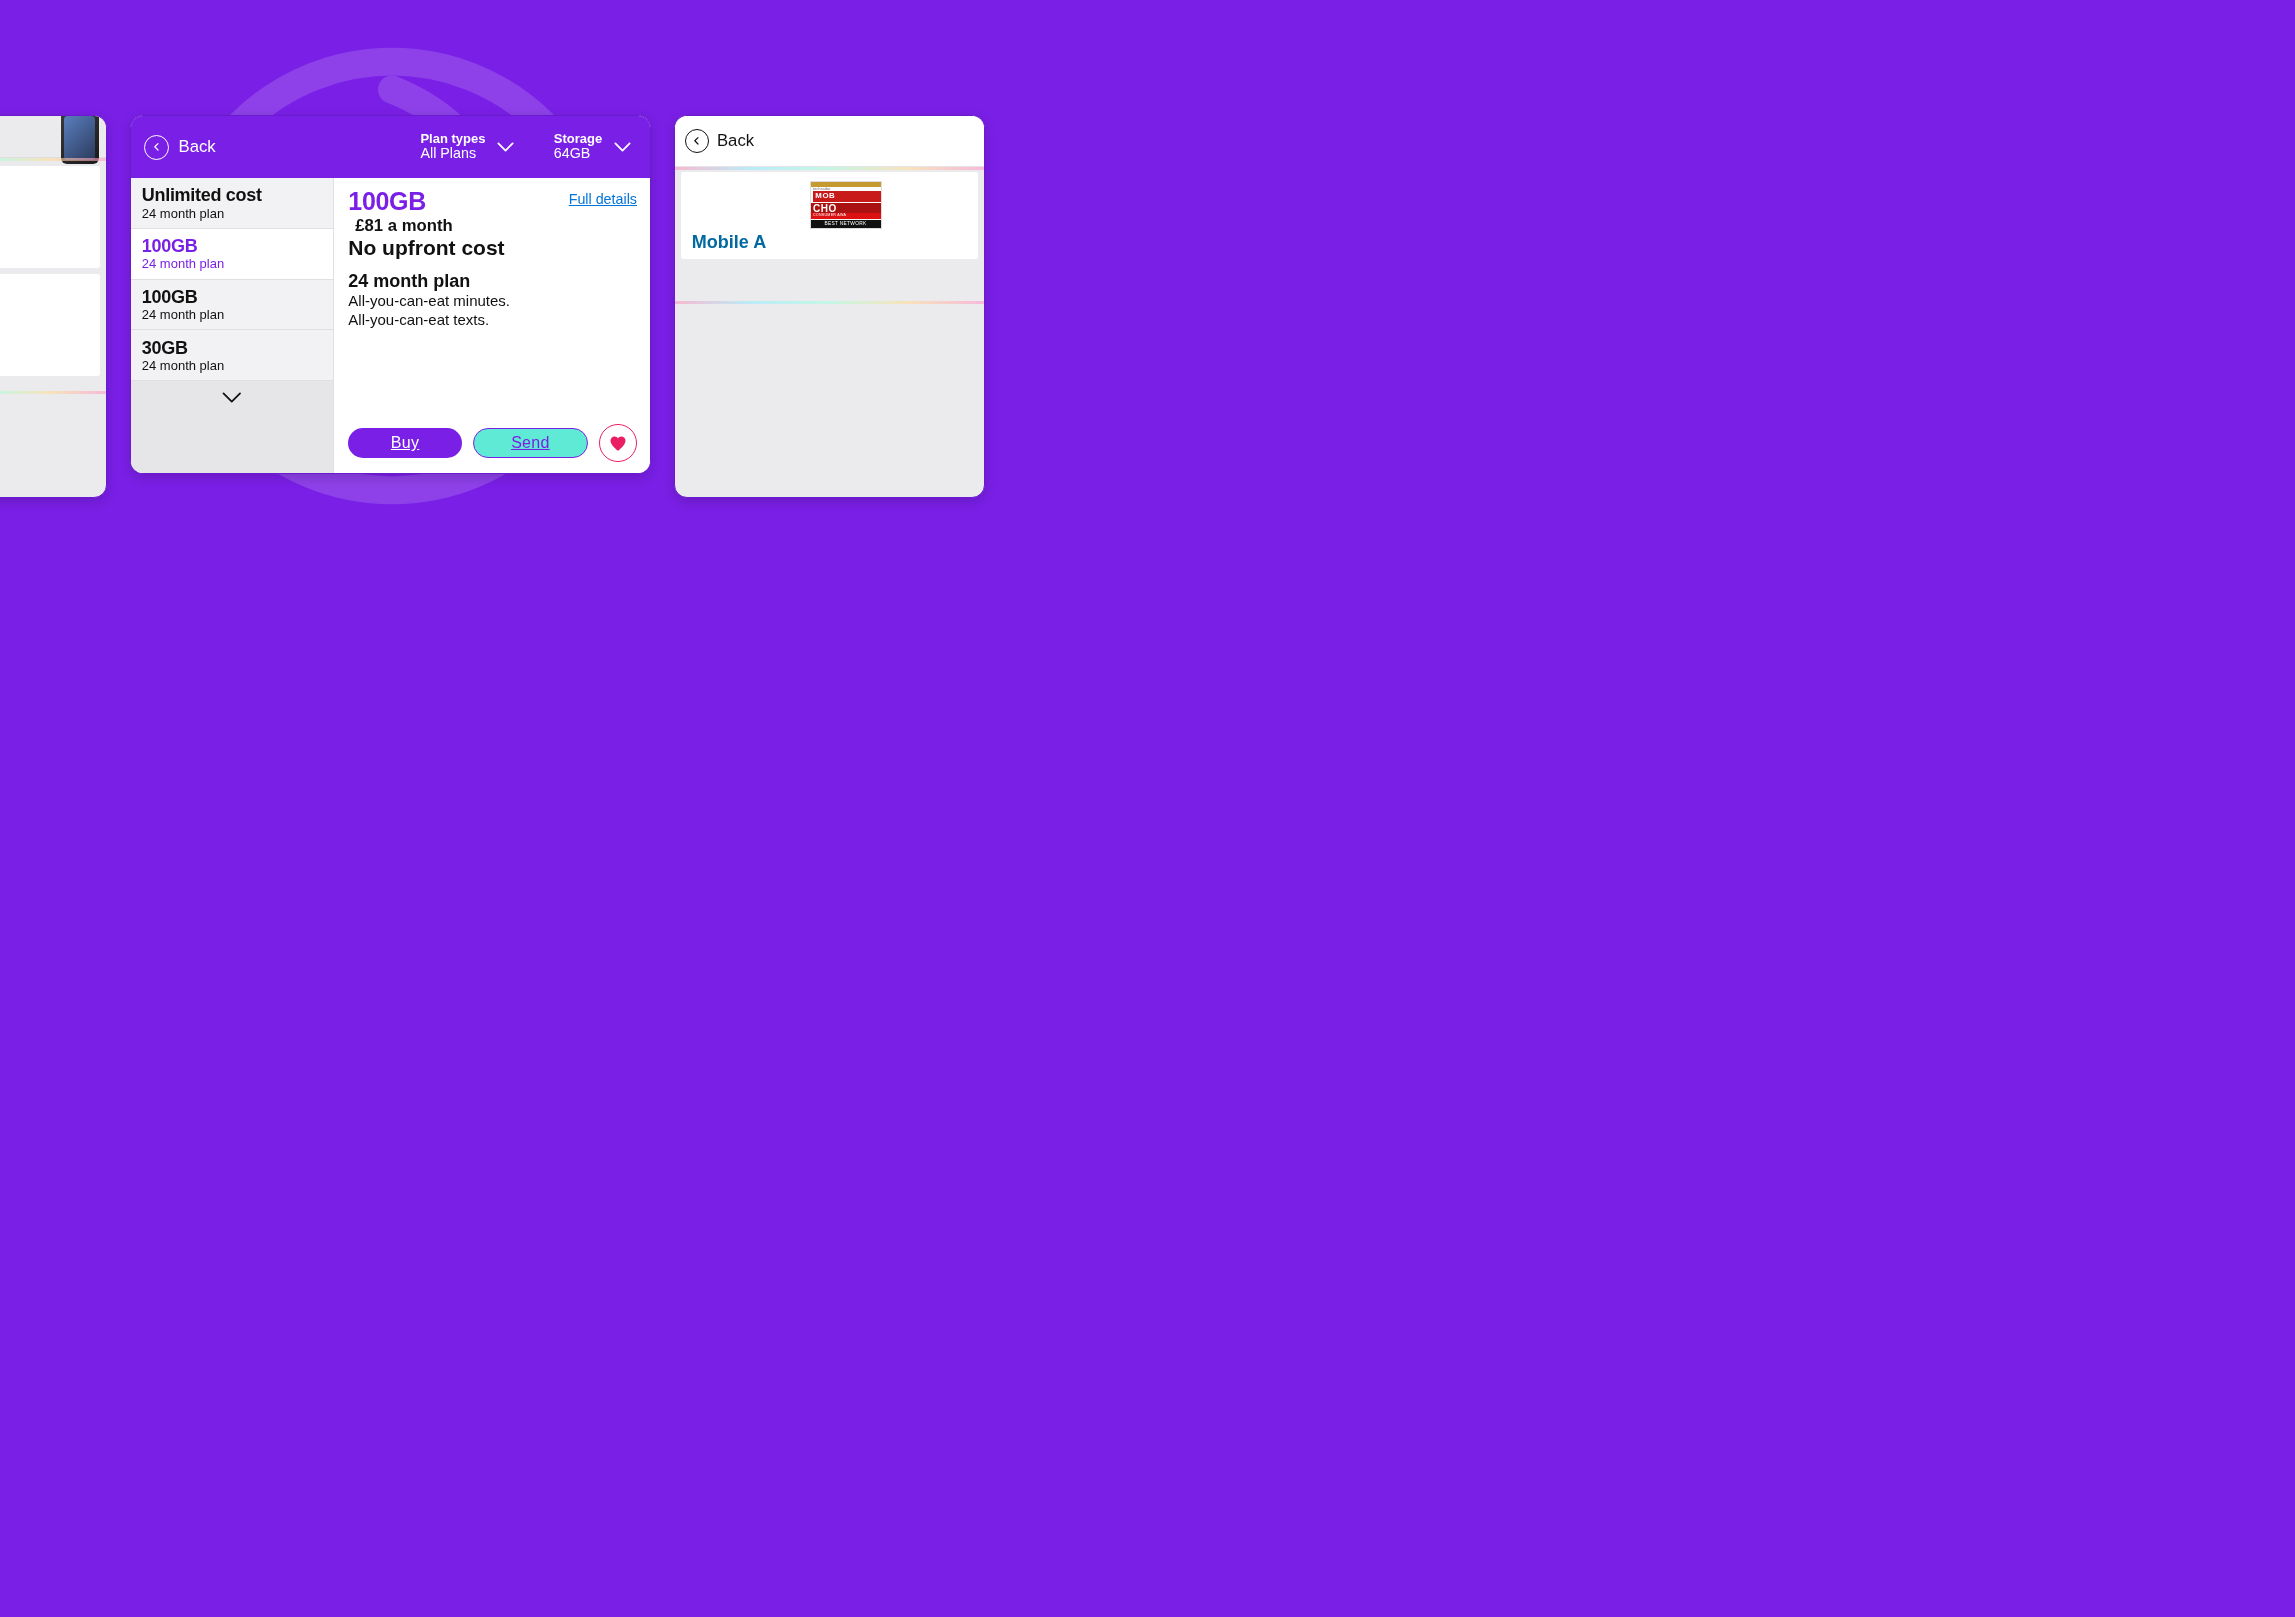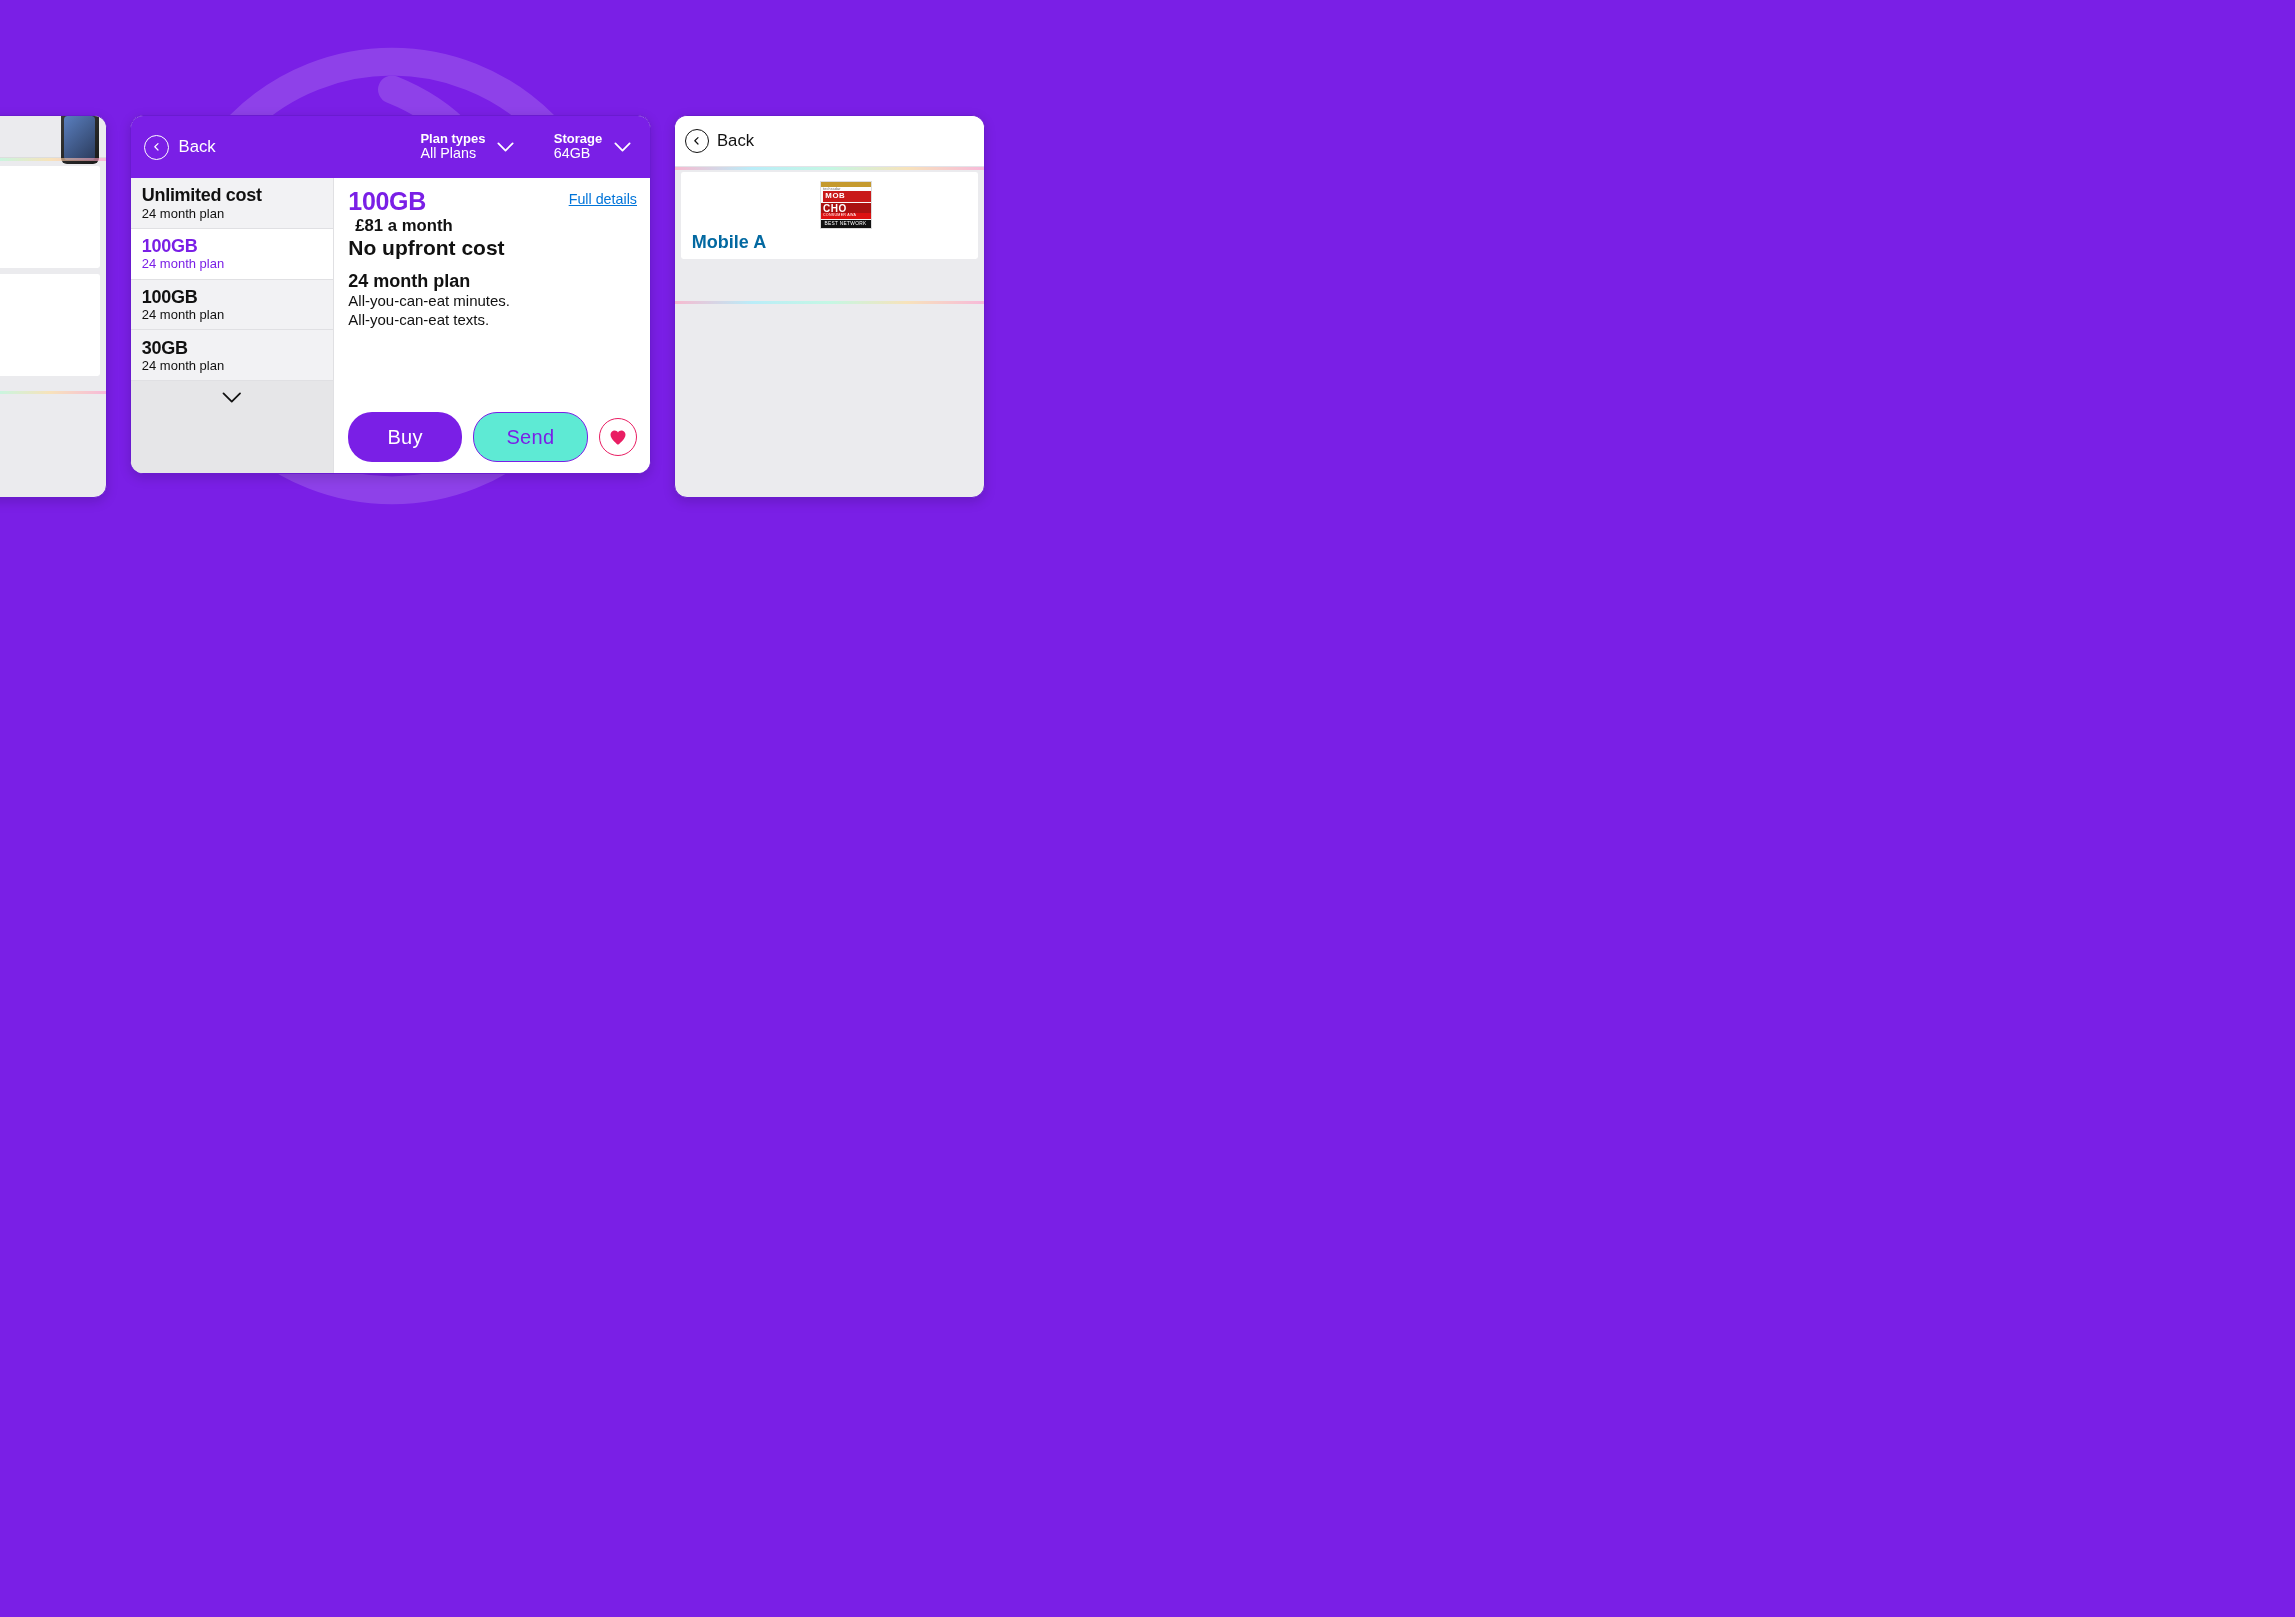--- a/index.html
+++ b/index.html
@@ -135,21 +135,21 @@
   .card-right .tile .thumb-row {
     display:flex; justify-content:center; gap:6px; margin-bottom:2.4px;
   }
   .card-right .tile .lab {
     font-size: 18px;
     font-weight: 800;
     color:#0369a1;
     white-space: nowrap;
   }
   .award-badge {
-    width: 52px; height: 48px;
+    width: 72px; height: 48px;
     background: linear-gradient(#fff,#f4f4f4);
     border: 0.6px solid #ddd;
     position:relative;
     overflow:hidden;
     font-size:5.4px;
     margin-left:32px;
   }
   .award-badge .gold { position:absolute; top:0; left:0; right:0; height:4.8px; background:#c59a2e;}
   .award-badge .red1 { position:absolute; top:8.4px; left:2.4px; right:0; height:10.8px; background:#c91a1a; color:#fff; font-weight:800; font-size:7.8px; padding:0.6px 2.4px; letter-spacing:0.6px;}
   .award-badge .red2 { position:absolute; top:20.3px; left:0; right:0; height:10.8px; background:#a11; color:#fff; font-weight:800; font-size:10px; padding:0.6px 2.4px; letter-spacing:0.6px;}
@@ -332,30 +332,31 @@
   }
 
   .actions {
     margin-top: auto;
     display: flex;
     align-items: center;
     gap: 10.8px;
     padding-top: 7.2px;
   }
   .btn {
-    height: 50px;
+    height: 30px;
     border-radius: 24px;
-    font-size: 20px;
+    font-size: 16px;
     font-weight: 400;
     display: inline-flex;
     align-items: center;
     justify-content: center;
     cursor: pointer;
     flex: 1;
     letter-spacing: 0.3px;
+    text-decoration: underline;
   }
   .btn-primary {
     background: #7a1fe6;
     color: #fff;
   }
   .btn-outline {
     background: #5eead4;
     color: #7a1fe6;
     border: 1.2px solid #7a1fe6;
   }

